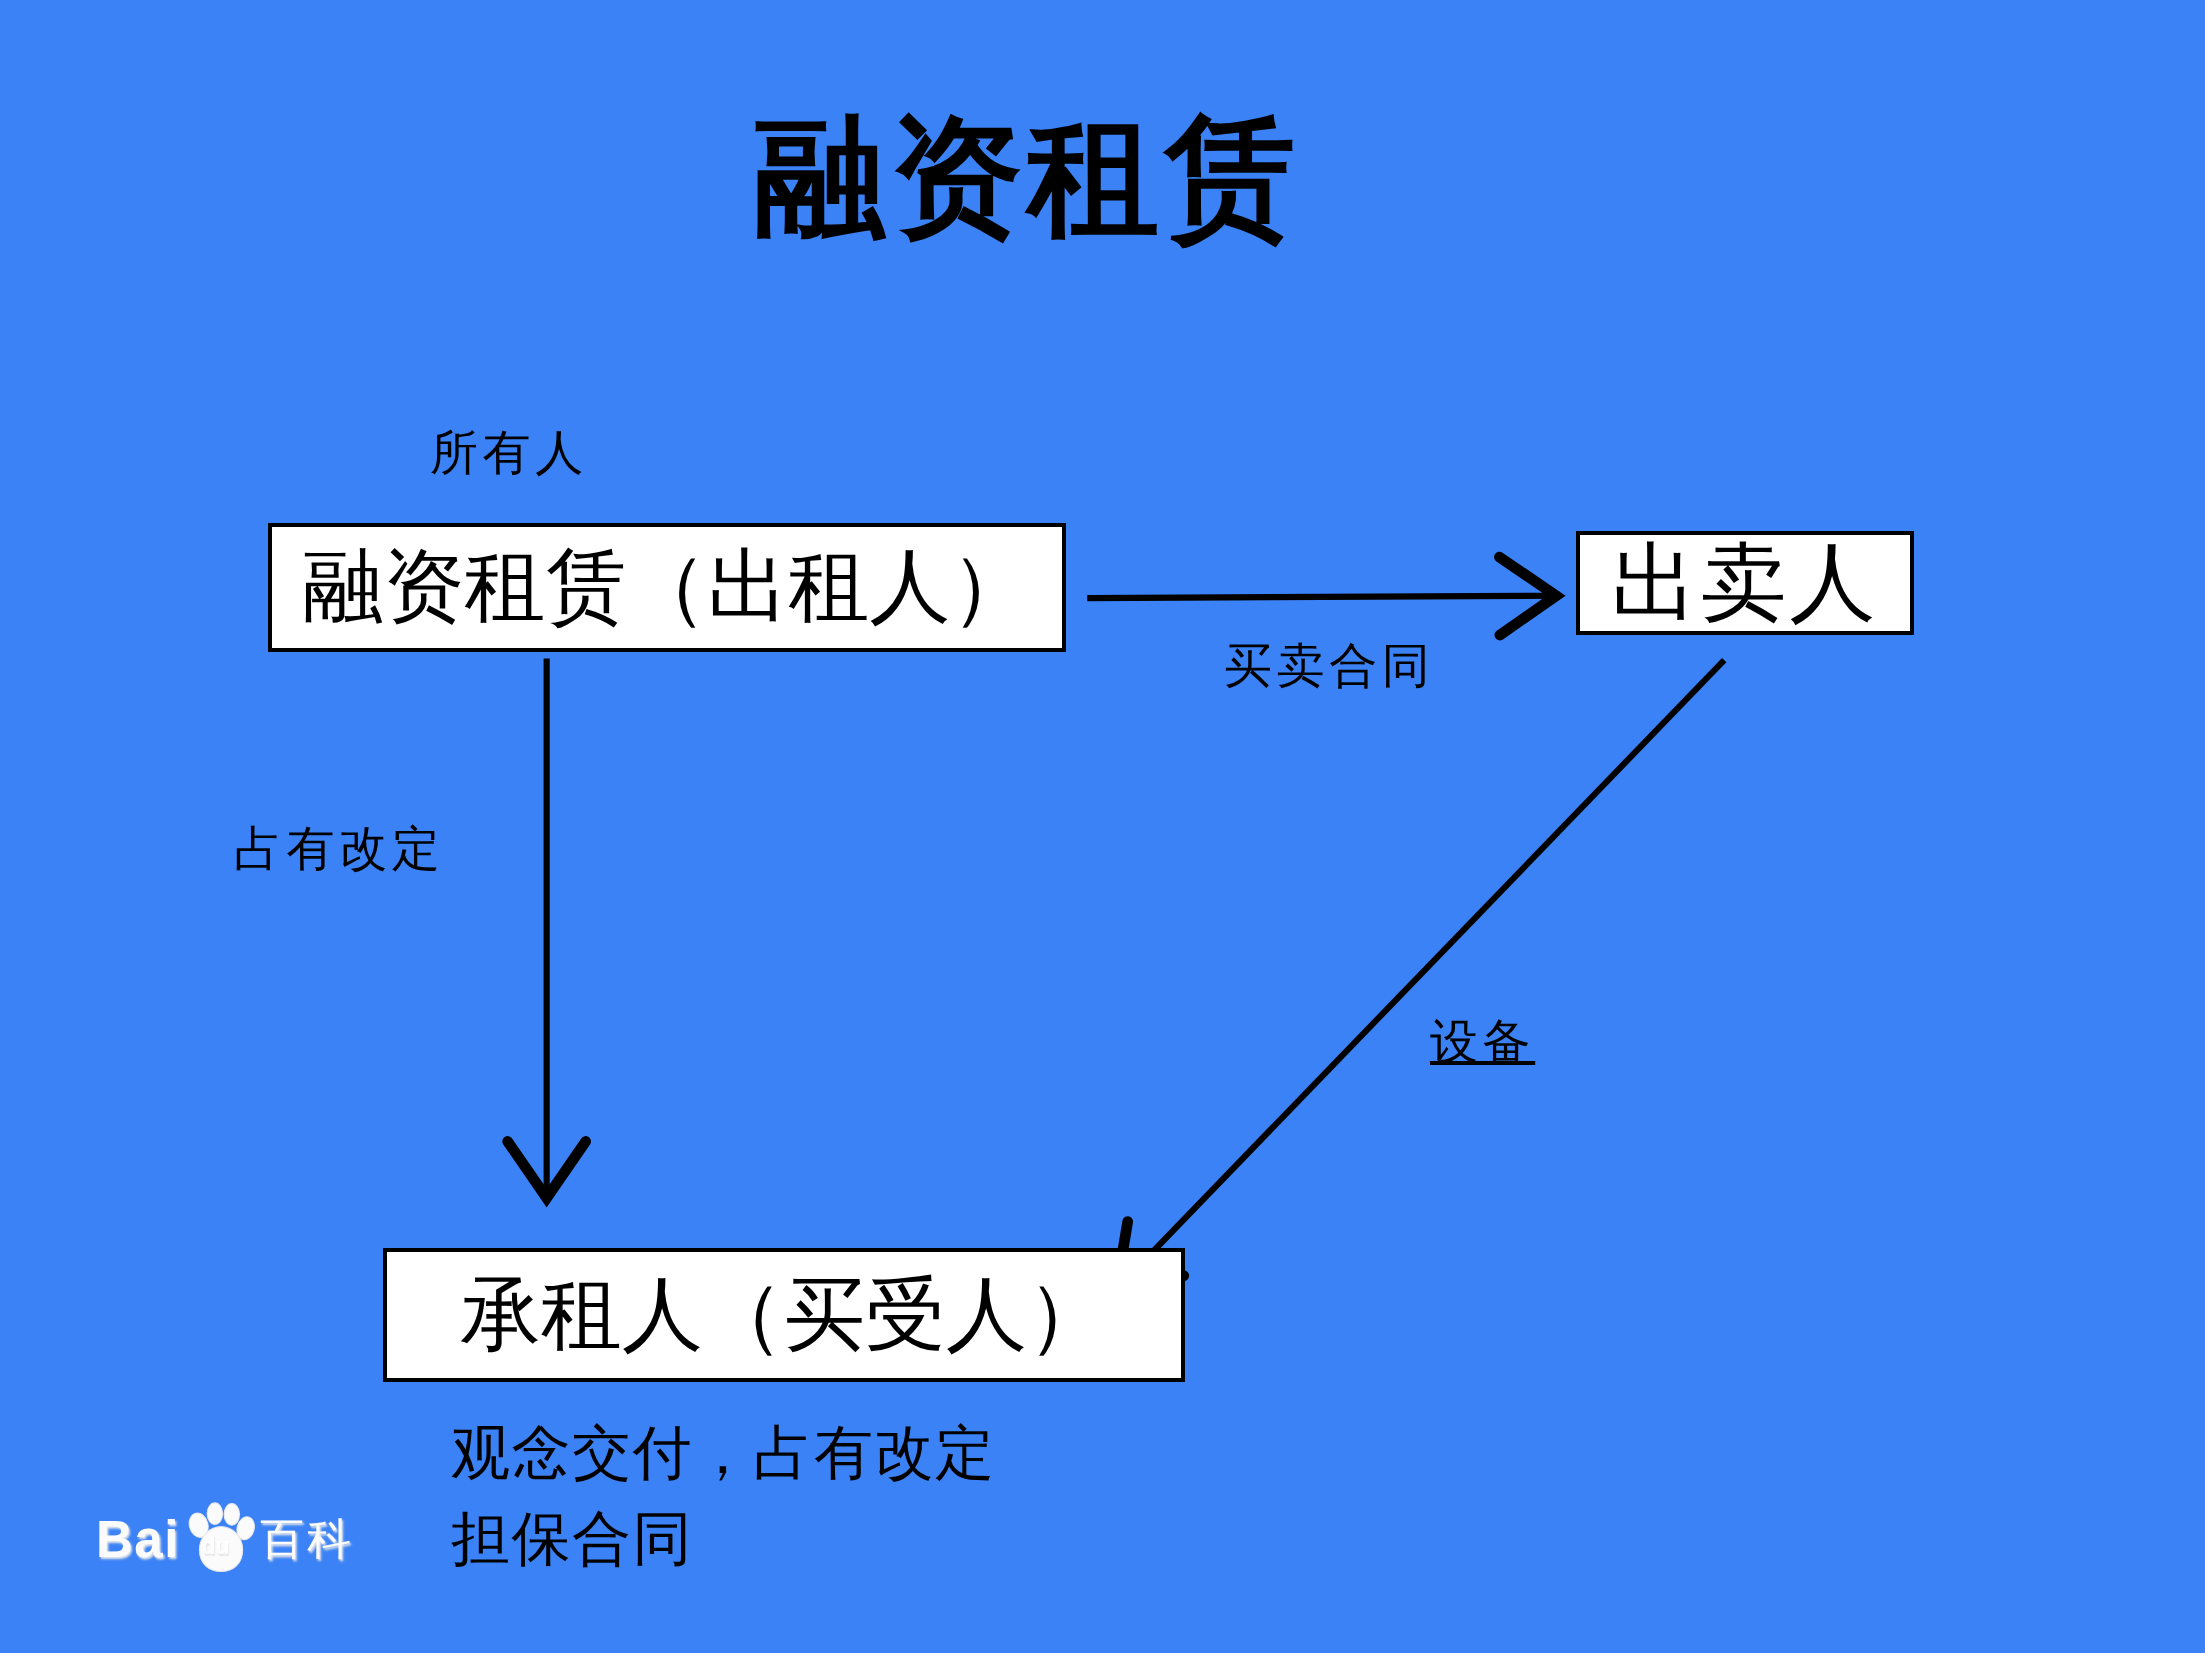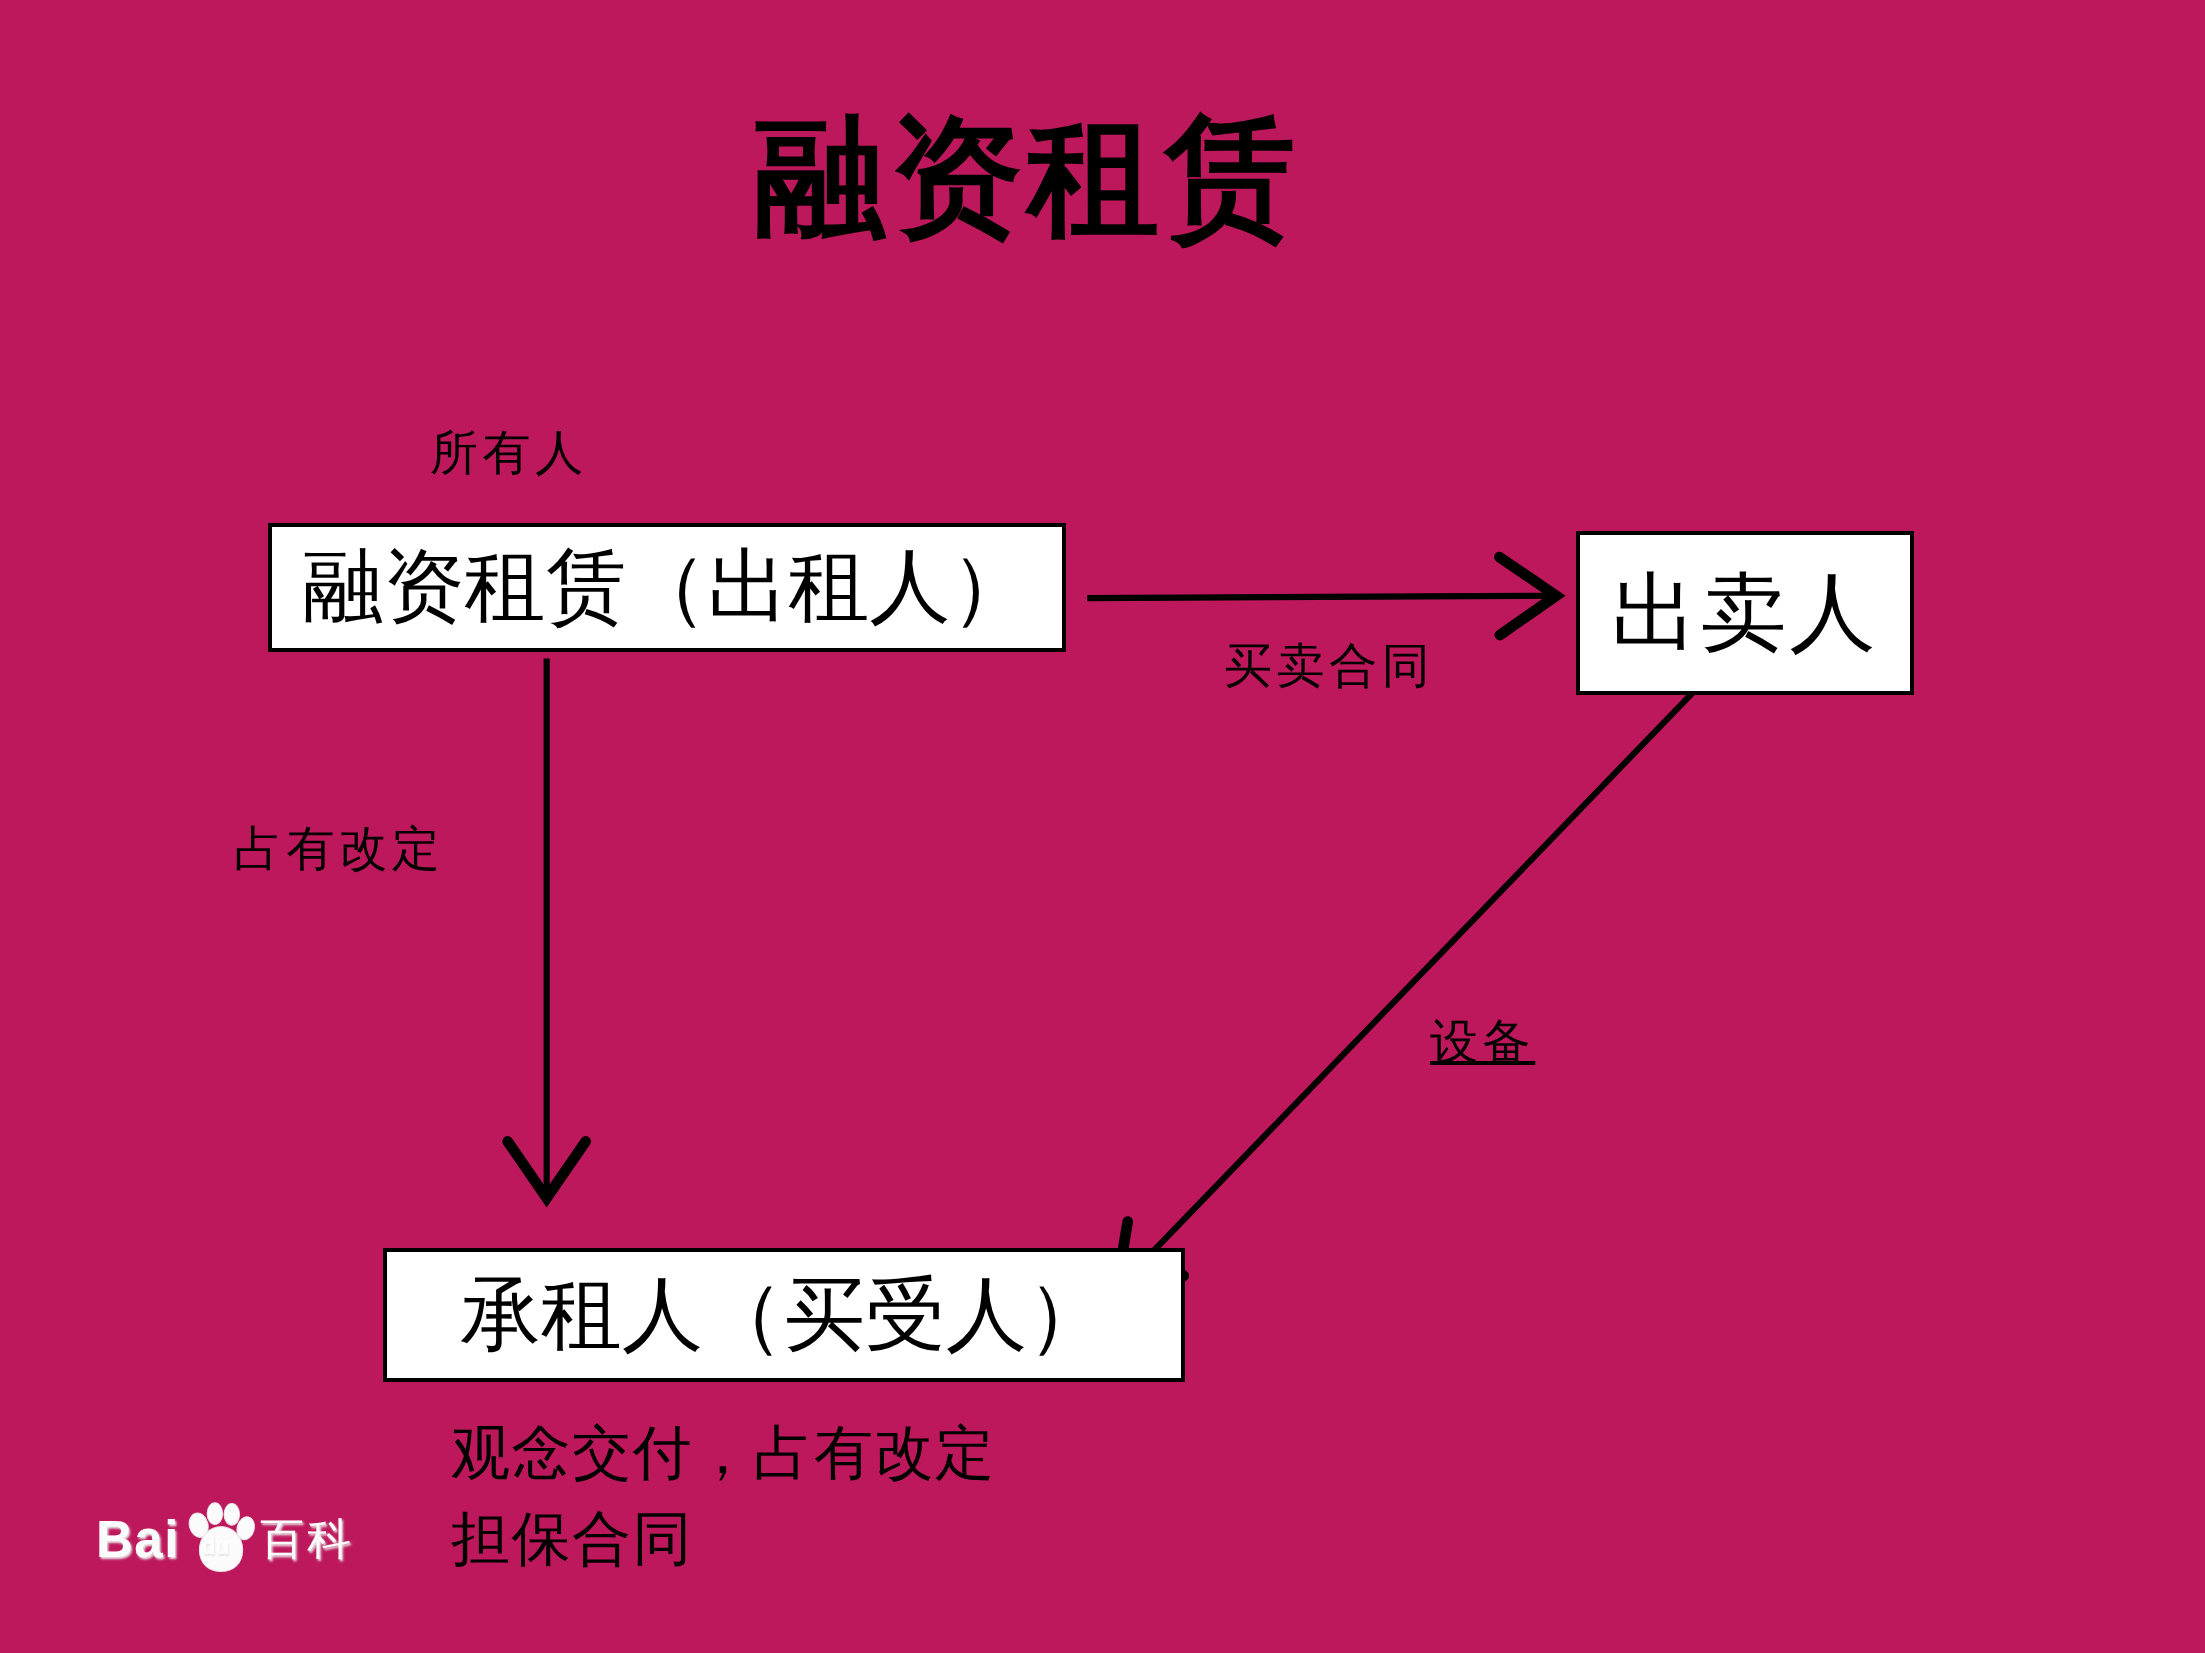--- a/index.html
+++ b/index.html
@@ -1,20 +1,20 @@
 <!DOCTYPE html>
 <html style="font-size:12.3px"><head>
 <meta charset="utf-8">
 <style>
   html, body { margin: 0; padding: 0; background: #ffffff; }
   .canvas {
     position: relative;
     width: 2205px;
     height: 1654px;
-    background: #be185d;
+    background: #3b82f6;
     overflow: hidden;
     font-family: "Liberation Serif", serif;
     color: #000000;
   }
   .title {
     position: absolute;
     left: 754px;
     top: 113px;
     font-size: 132px;
     font-weight: bold;
@@ -26,21 +26,21 @@
     position: absolute;
     border: 4.6px solid #000000;
     background: #ffffff;
     display: flex;
     align-items: center;
     justify-content: center;
     white-space: nowrap;
     box-sizing: border-box;
   }
   .box-lessor { left: 268px; top: 523px; width: 798px; height: 129px; font-size: 81px; }
-  .box-seller { left: 1576px; top: 531px; width: 338px; height: 164px; font-size: 86px; letter-spacing: 3.1px; }
+  .box-seller { left: 1576px; top: 531px; width: 338px; height: 104px; font-size: 86px; letter-spacing: 3.1px; }
   .box-lessee { left: 383px; top: 1248px; width: 802px; height: 134px; font-size: 81px; }
   .edge-label {
     position: absolute;
     font-size: 48px;
     white-space: nowrap;
     line-height: 1;
     letter-spacing: 4.6px;
   }
   .lbl-owner  { left: 430px;  top: 429px;  }
   .lbl-sale   { left: 1224px; top: 642px;  }

